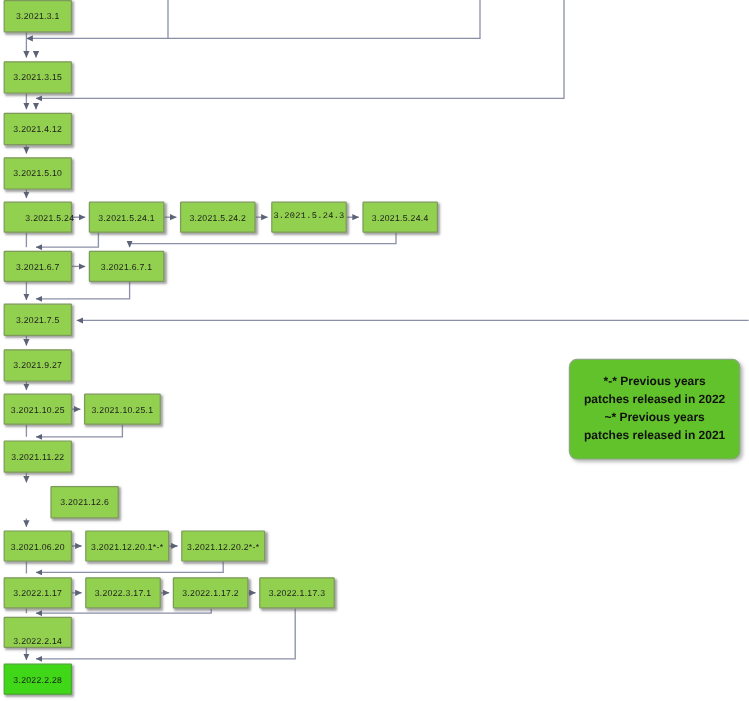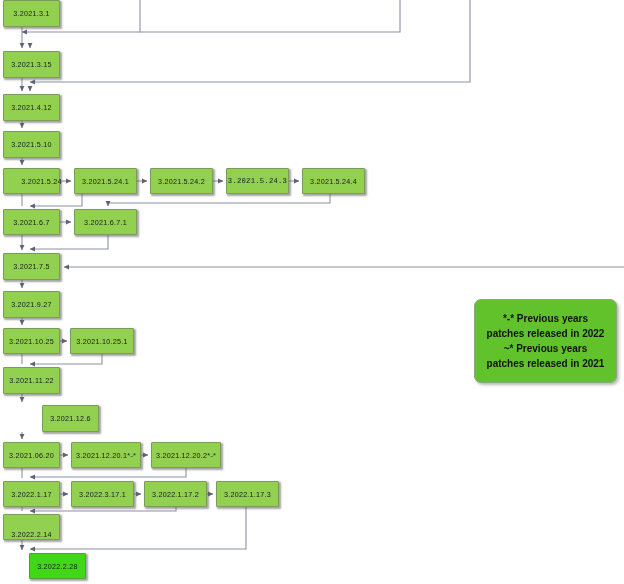--- a/index.html
+++ b/index.html
@@ -188,21 +188,21 @@
       </div>
       <div class="node" style="left: 144px; top: 481px; width: 63px; height: 26px;">
         <span>3.2022.1.17.2</span>
       </div>
       <div class="node" style="left: 216px; top: 481px; width: 63px; height: 26px;">
         <span>3.2022.1.17.3</span>
       </div>
       <div class="node" style="left: 3px; top: 514px; width: 57px; height: 26px; align-items: flex-end;">
         <span>3.2022.2.14</span>
       </div>
-      <div class="node highlight" style="left: 3px; top: 553px; width: 57px; height: 26px; margin-left: 26px;">
+      <div class="node highlight" style="left: 3px; top: 553px; width: 57px; height: 26px;">
         <span>3.2022.2.28</span>
       </div>
     </div>
 
   <div class="legend" id="legend-box" style="left: 474px; top: 299px; width: 143px; height: 84px;">
       <span class="ln">*-* Previous years</span>
       <span class="ln">patches released in 2022</span>
       <span class="ln">~* Previous years</span>
       <span class="ln">patches released in 2021</span>
     </div>

